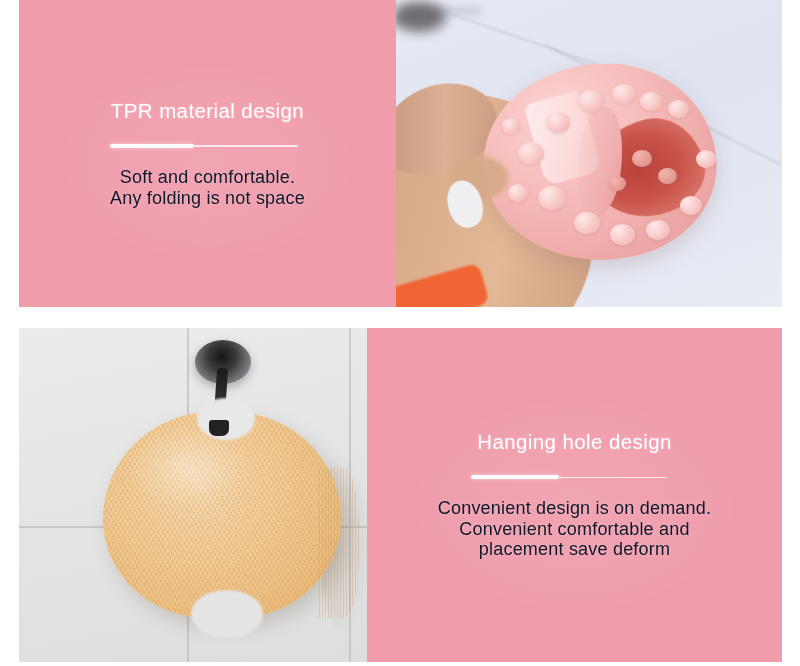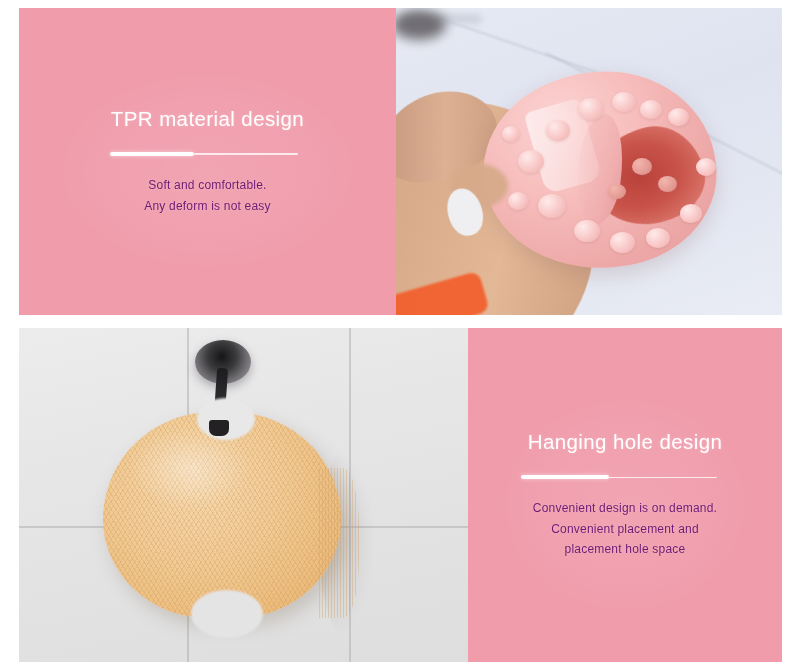--- a/index.html
+++ b/index.html
@@ -22,37 +22,37 @@
 
   
   .row {
     position: absolute;
     left: 19px;
     width: 763px;
     display: flex;
     overflow: hidden;
     background: #f2f2f2;
   }
-  #row-top    { top: 8px;   height: 307px; }
+  #row-top    { top: 0;   height: 307px; }
   #row-bottom { top: 328px; height: 334px; }
 
   
   .copy-panel {
     position: relative;
     background: #f09cab;
     display: flex;
     flex-direction: column;
     justify-content: center;
     align-items: center;
     box-sizing: border-box;
     padding: 0 14px;
     overflow: hidden;
   }
   #row-top .copy-panel    { width: 377px; }
-  #row-bottom .copy-panel { width: 314px; }
+  #row-bottom .copy-panel { width: 415px; }
 
   
   .copy-panel::before {
     content: "";
     position: absolute;
     left: 12%;
     top: 22%;
     width: 76%;
     height: 62%;
     border-radius: 50%;
@@ -99,22 +99,22 @@
     box-shadow: 0 0 4px rgba(255,255,255,.5);
   }
   .divider .bar-thin {
     height: 1.5px;
     flex: 1;
     background: rgba(255,255,255,.78);
     border-radius: 1px;
   }
 
   .panel-body {
-    color: #701a75;
-    font-size: 12px;
+    color: #0f172a;
+    font-size: 18px;
     line-height: 20.5px;
     text-align: center;
     letter-spacing: .2px;
     text-shadow: 0 0 3px rgba(255,255,255,.25);
   }
   .panel-body span { display: block; white-space: nowrap; }
 
   
   .photo {
     position: relative;
@@ -370,21 +370,21 @@
       <div class="copy-inner">
         <div class="panel-title">TPR material design</div>
 
         <div class="divider">
           <div class="bar-thick"></div>
           <div class="bar-thin"></div>
         </div>
 
         <div class="panel-body">
           <span>Soft and comfortable.</span>
-          <span>Any deform is not easy</span>
+          <span>Any folding is not space</span>
         </div>
       </div>
     </div>
 
     <div class="photo" id="photo-hand-brush">
       <div class="grout-b"></div>
       <div class="grout-a"></div>
       <div class="grout-c"></div>
       <div class="bg-blob2"></div>
       <div class="bg-blob"></div>
@@ -445,20 +445,20 @@
       <div class="copy-inner">
         <div class="panel-title">Hanging hole design</div>
 
         <div class="divider">
           <div class="bar-thick"></div>
           <div class="bar-thin"></div>
         </div>
 
         <div class="panel-body">
           <span>Convenient design is on demand.</span>
-          <span>Convenient placement and</span>
-          <span>placement hole space</span>
+          <span>Convenient comfortable and</span>
+          <span>placement save deform</span>
         </div>
       </div>
     </div>
   </div>
 
 </div>
 
 </body></html>

